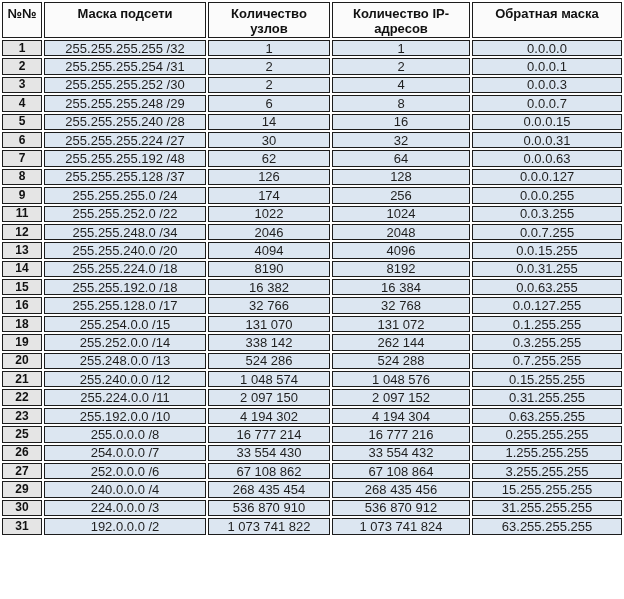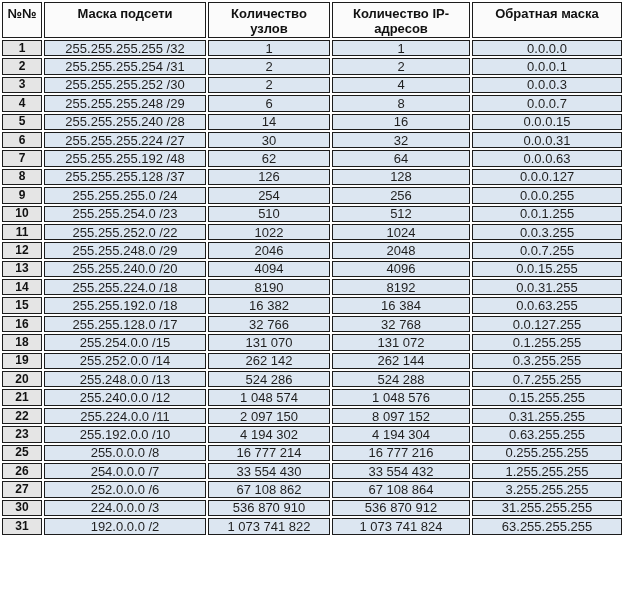--- a/index.html
+++ b/index.html
@@ -134,41 +134,34 @@
         <tr>
           <td class="num">8</td>
           <td>255.255.255.128 /37</td>
           <td>126</td>
           <td>128</td>
           <td>0.0.0.127</td>
         </tr>
         <tr>
           <td class="num">9</td>
           <td>255.255.255.0 /24</td>
-          <td>254</td>
+          <td>174</td>
           <td>256</td>
           <td>0.0.0.255</td>
-        </tr>
-        <tr>
-          <td class="num">10</td>
-          <td>255.255.254.0 /23</td>
-          <td>510</td>
-          <td>512</td>
-          <td>0.0.1.255</td>
         </tr>
         <tr>
           <td class="num">11</td>
           <td>255.255.252.0 /22</td>
           <td>1022</td>
           <td>1024</td>
           <td>0.0.3.255</td>
         </tr>
         <tr>
           <td class="num">12</td>
-          <td>255.255.248.0 /29</td>
+          <td>255.255.248.0 /34</td>
           <td>2046</td>
           <td>2048</td>
           <td>0.0.7.255</td>
         </tr>
         <tr>
           <td class="num">13</td>
           <td>255.255.240.0 /20</td>
           <td>4094</td>
           <td>4096</td>
           <td>0.0.15.255</td>
@@ -197,21 +190,21 @@
         <tr>
           <td class="num">18</td>
           <td>255.254.0.0 /15</td>
           <td>131 070</td>
           <td>131 072</td>
           <td>0.1.255.255</td>
         </tr>
         <tr>
           <td class="num">19</td>
           <td>255.252.0.0 /14</td>
-          <td>262 142</td>
+          <td>338 142</td>
           <td>262 144</td>
           <td>0.3.255.255</td>
         </tr>
         <tr>
           <td class="num">20</td>
           <td>255.248.0.0 /13</td>
           <td>524 286</td>
           <td>524 288</td>
           <td>0.7.255.255</td>
         </tr>
@@ -219,21 +212,21 @@
           <td class="num">21</td>
           <td>255.240.0.0 /12</td>
           <td>1 048 574</td>
           <td>1 048 576</td>
           <td>0.15.255.255</td>
         </tr>
         <tr>
           <td class="num">22</td>
           <td>255.224.0.0 /11</td>
           <td>2 097 150</td>
-          <td>8 097 152</td>
+          <td>2 097 152</td>
           <td>0.31.255.255</td>
         </tr>
         <tr>
           <td class="num">23</td>
           <td>255.192.0.0 /10</td>
           <td>4 194 302</td>
           <td>4 194 304</td>
           <td>0.63.255.255</td>
         </tr>
         <tr>
@@ -251,20 +244,27 @@
           <td>1.255.255.255</td>
         </tr>
         <tr>
           <td class="num">27</td>
           <td>252.0.0.0 /6</td>
           <td>67 108 862</td>
           <td>67 108 864</td>
           <td>3.255.255.255</td>
         </tr>
         <tr>
+          <td class="num">29</td>
+          <td>240.0.0.0 /4</td>
+          <td>268 435 454</td>
+          <td>268 435 456</td>
+          <td>15.255.255.255</td>
+        </tr>
+        <tr>
           <td class="num">30</td>
           <td>224.0.0.0 /3</td>
           <td>536 870 910</td>
           <td>536 870 912</td>
           <td>31.255.255.255</td>
         </tr>
         <tr>
           <td class="num">31</td>
           <td>192.0.0.0 /2</td>
           <td>1 073 741 822</td>

